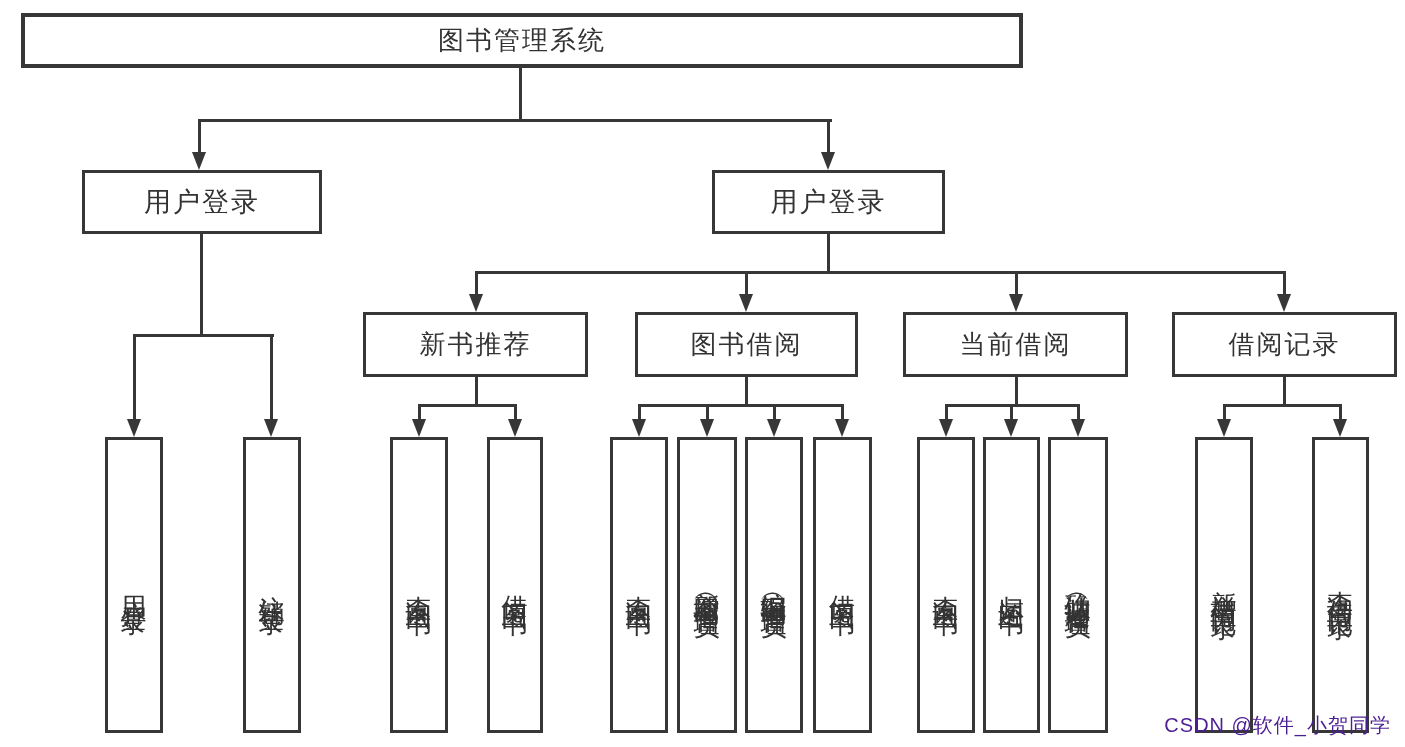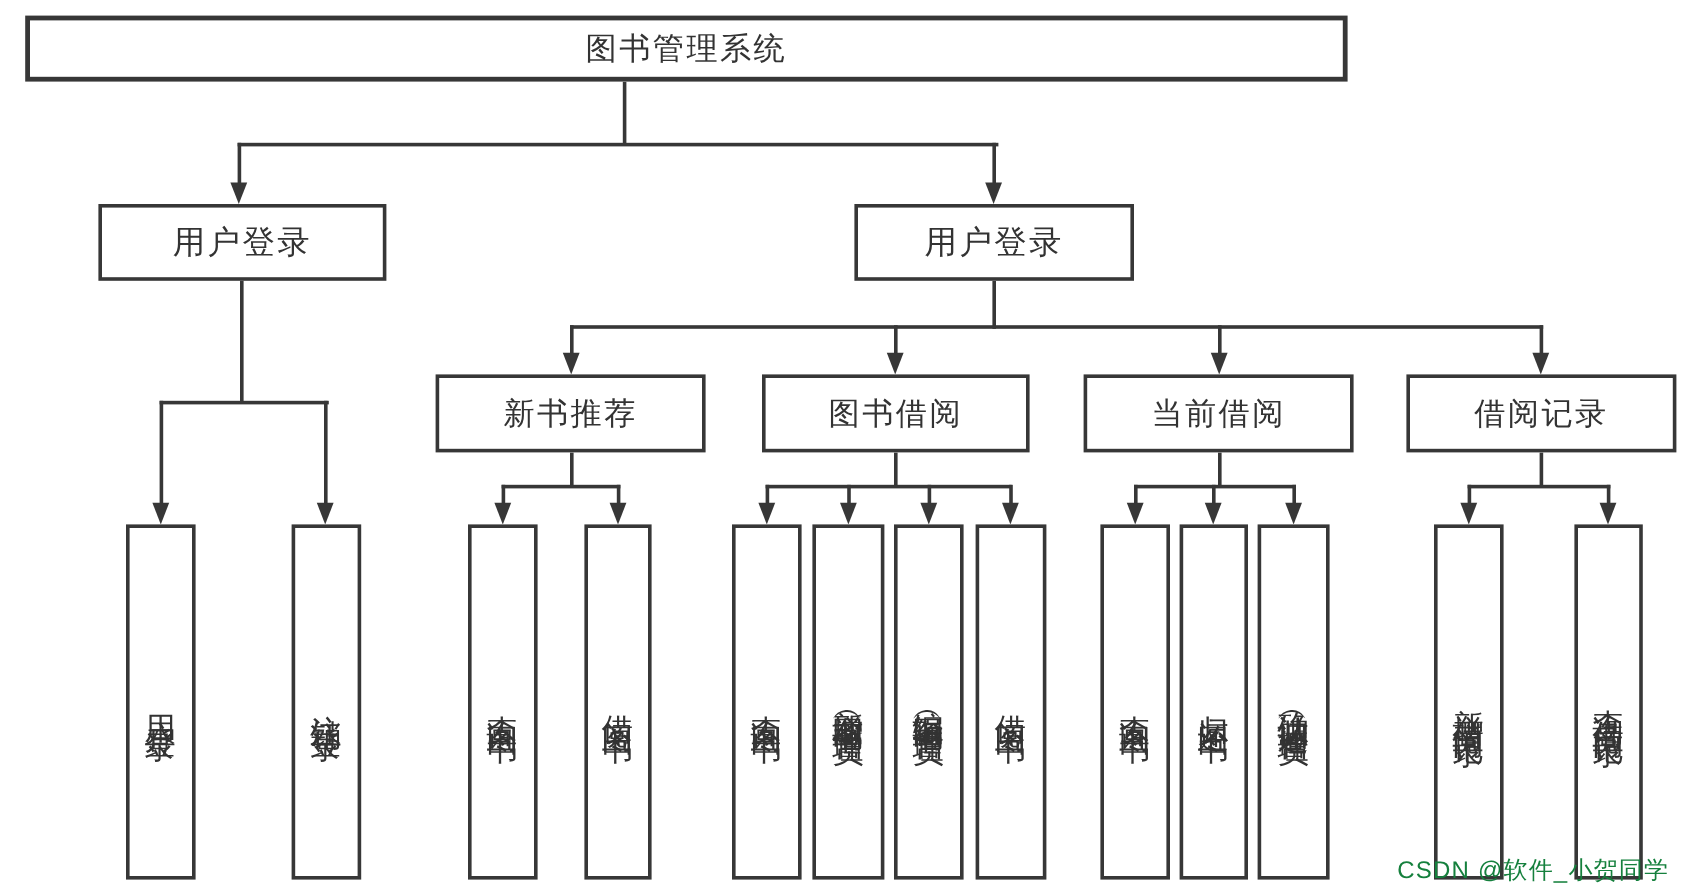--- a/index.html
+++ b/index.html
@@ -37,21 +37,21 @@
     position:absolute;
     width:0;height:0;
     border-left:7px solid transparent;
     border-right:7px solid transparent;
     border-top:18px solid #373737;
   }
   .watermark{
     position:absolute;
     right:14px;bottom:8px;
     font-size:20px;
-    color:#15803d;
+    color:#4c1d95;
     letter-spacing:1px;
     white-space:nowrap;
   }
 </style>
 </head>
 <body>
 
 <div id="canvas">
 
   <div class="line" style="left:519px;top:68px;width:3px;height:53px;"></div>
@@ -106,21 +106,21 @@
   <div class="line" style="left:1077px;top:404px;width:3px;height:17px;"></div>
   <div class="arrow" style="left:1071px;top:419px;"></div>
 
   <div class="line" style="left:1283px;top:377px;width:3px;height:29px;"></div>
   <div class="line" style="left:1223px;top:404px;width:119px;height:3px;"></div>
   <div class="line" style="left:1223px;top:404px;width:3px;height:17px;"></div>
   <div class="arrow" style="left:1217px;top:419px;"></div>
   <div class="line" style="left:1339px;top:404px;width:3px;height:17px;"></div>
   <div class="arrow" style="left:1333px;top:419px;"></div>
 
-  <div class="node h root" style="left:21px;top:13px;width:1102px;height:55px;">
+  <div class="node h root" style="left:21px;top:13px;width:1002px;height:55px;">
     <span>图书管理系统</span>
   </div>
 
   <div class="node h l2" style="left:82px;top:170px;width:240px;height:64px;">
     <span>用户登录</span>
   </div>
   <div class="node h l2" style="left:712px;top:170px;width:233px;height:64px;">
     <span>用户登录</span>
   </div>
 

